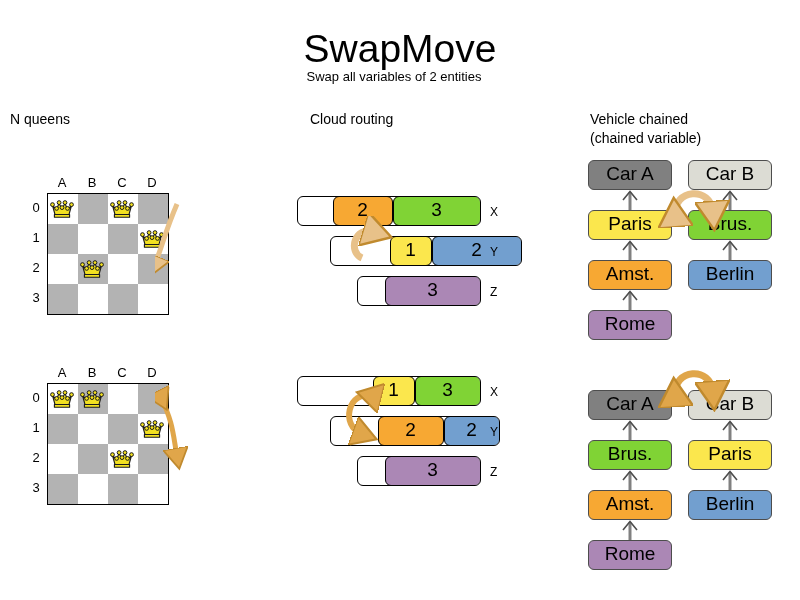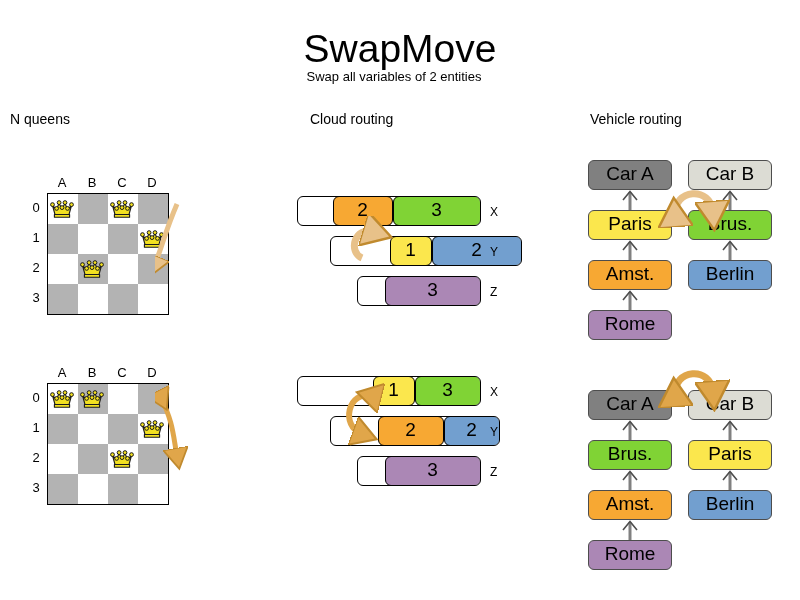--- a/index.html
+++ b/index.html
@@ -87,21 +87,22 @@
 <body>
 
 <div class="root">
 
   <div class="title">SwapMove</div>
   <div class="subtitle">Swap all variables of 2 entities</div>
 
   <div class="col-title" id="ct-queens">N queens</div>
   <div class="col-title" id="ct-cloud">Cloud routing</div>
   <div class="col-title" id="ct-vrp">
-    <div>Vehicle routing</div>
+    <div>Vehicle chained</div>
+    <div>(chained variable)</div>
   </div>
 
   <div class="board" id="board-before" style="left:47px;top:193px;">
       <div class="grid">
         <div class="cell light" style="left: 0px; top: 0px;"></div>
         <div class="cell dark" style="left: 30px; top: 0px;"></div>
         <div class="cell light" style="left: 60px; top: 0px;"></div>
         <div class="cell dark" style="left: 90px; top: 0px;"></div>
         <div class="cell dark" style="left: 0px; top: 30px;"></div>
         <div class="cell light" style="left: 30px; top: 30px;"></div>

